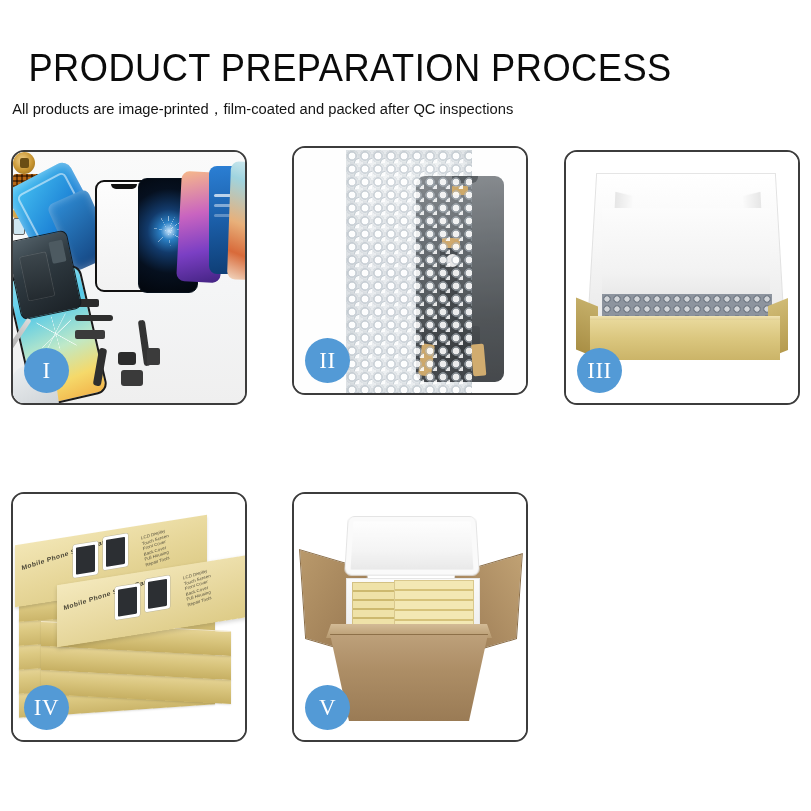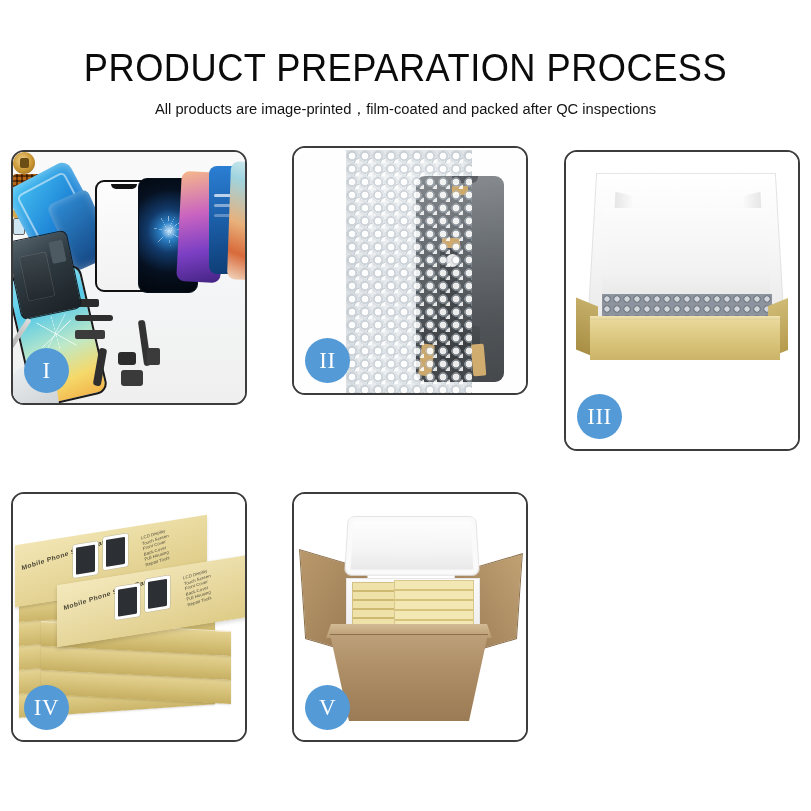--- a/index.html
+++ b/index.html
@@ -6,21 +6,21 @@
   body{
     width:811px;height:811px;
     background:#ffffff;
     font-family:"Liberation Sans","DejaVu Sans",sans-serif;
     overflow:hidden;
     position:relative;
   }
   .page{position:absolute;inset:0;}
 
   
-  .header{position:absolute;left:0;top:0;width:811px;text-align:center;}
+  .header{position:absolute;left:0;top:0;width:811px;}
   .title{
     font-size:39px;
     font-weight:500;
     letter-spacing:0.5px;
     color:#0b0b0b;
     margin:0;
     padding-top:48px;
     line-height:1.05;
     transform:scaleX(0.93);
     transform-origin:center;
@@ -42,21 +42,21 @@
   .panel{
     position:absolute;
     border:2.5px solid #3c3c3c;
     border-radius:13px;
     background:#ffffff;
     overflow:hidden;
     box-sizing:border-box;
   }
   .p0{left:11px;  top:150px; width:236px; height:255px;}
   .p1{left:292px; top:146px; width:236px; height:249px;}
-  .p2{left:564px; top:150px; width:236px; height:301px;}
+  .p2{left:564px; top:150px; width:236px; height:255px;}
   .p3{left:11px;  top:492px; width:236px; height:250px;}
   .p4{left:292px; top:492px; width:236px; height:250px;}
   .p5{left:564px; top:492px; width:236px; height:250px;}
 
   .photo{position:absolute;inset:0;overflow:hidden;}
 
   .badge{
     position:absolute;
     left:11px;bottom:10px;
     width:45px;height:45px;

